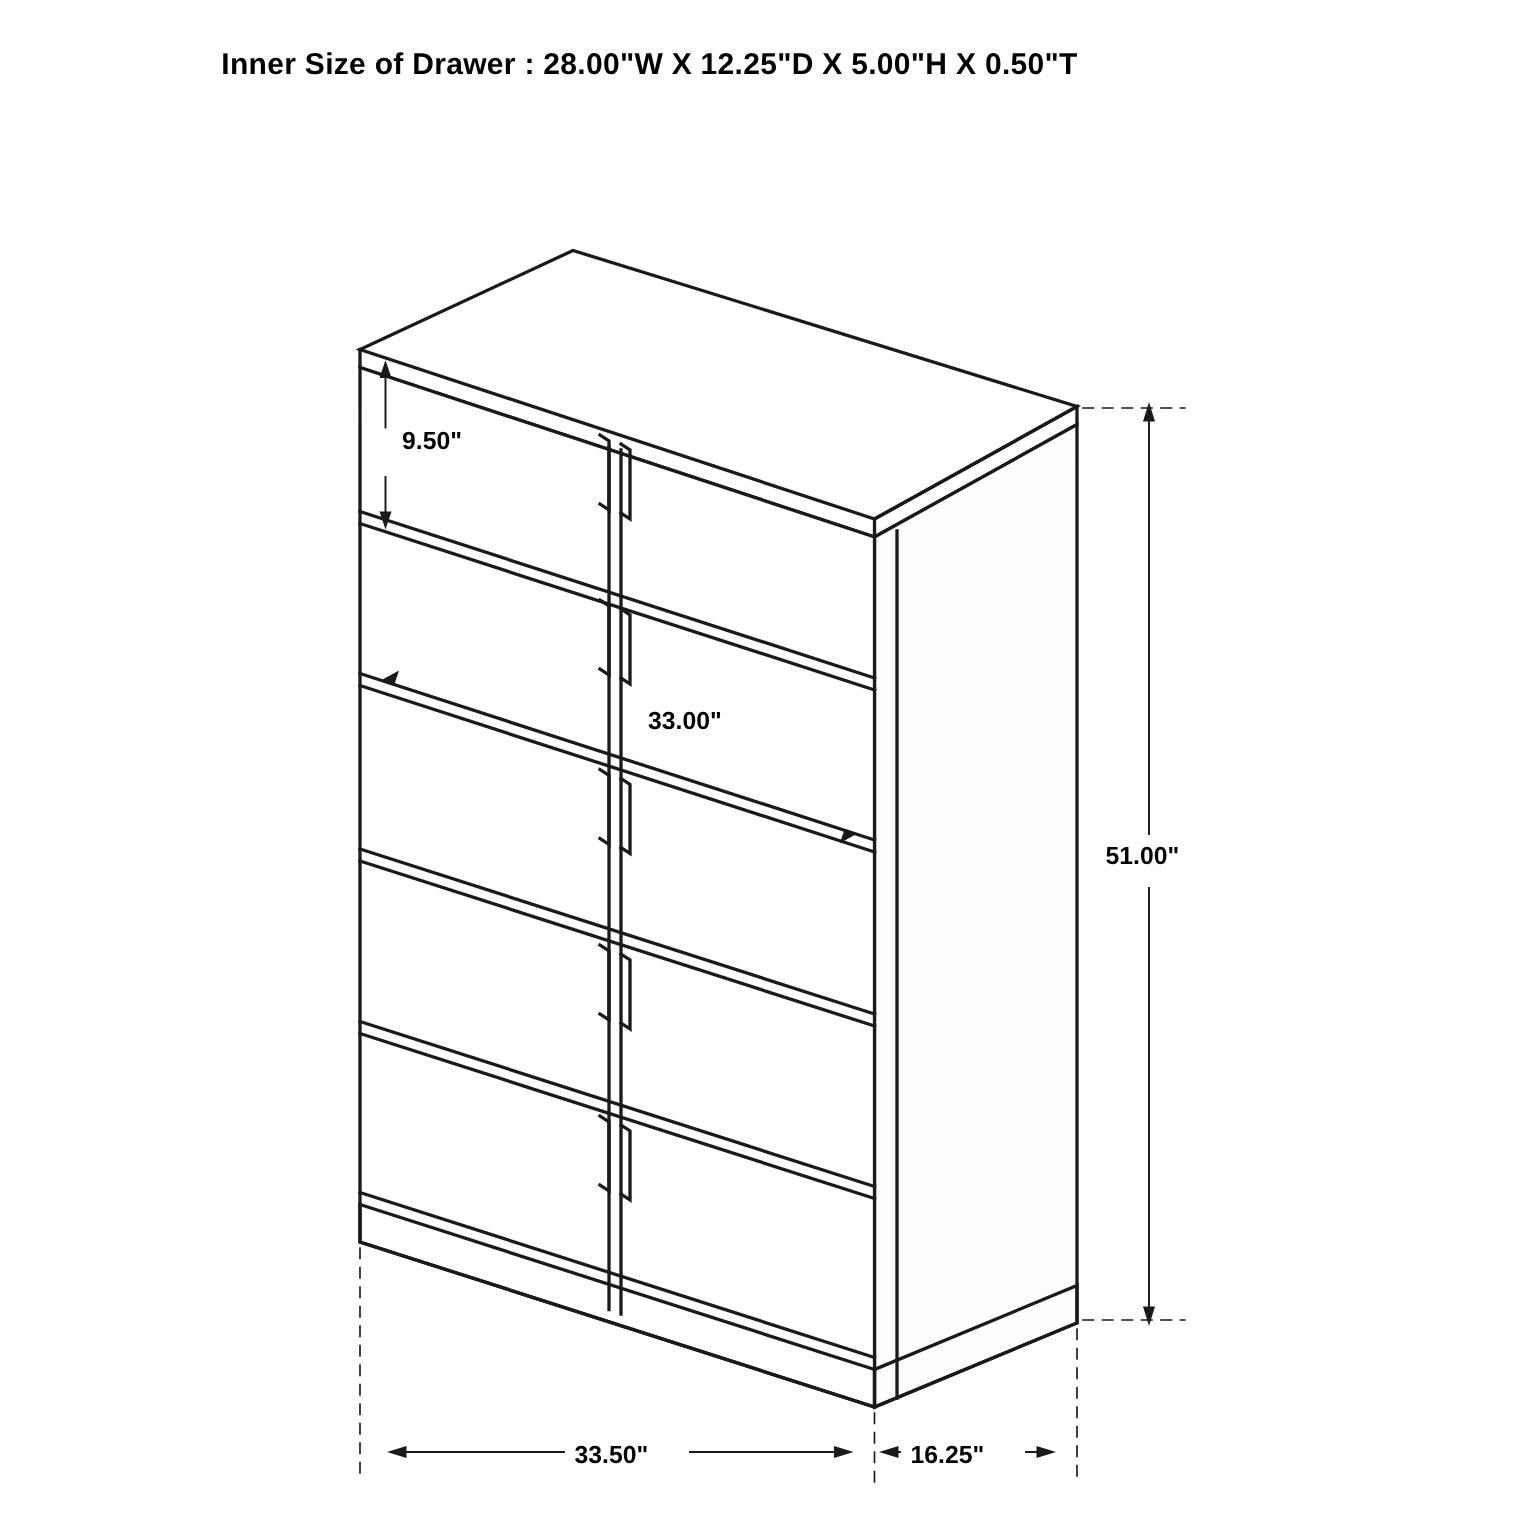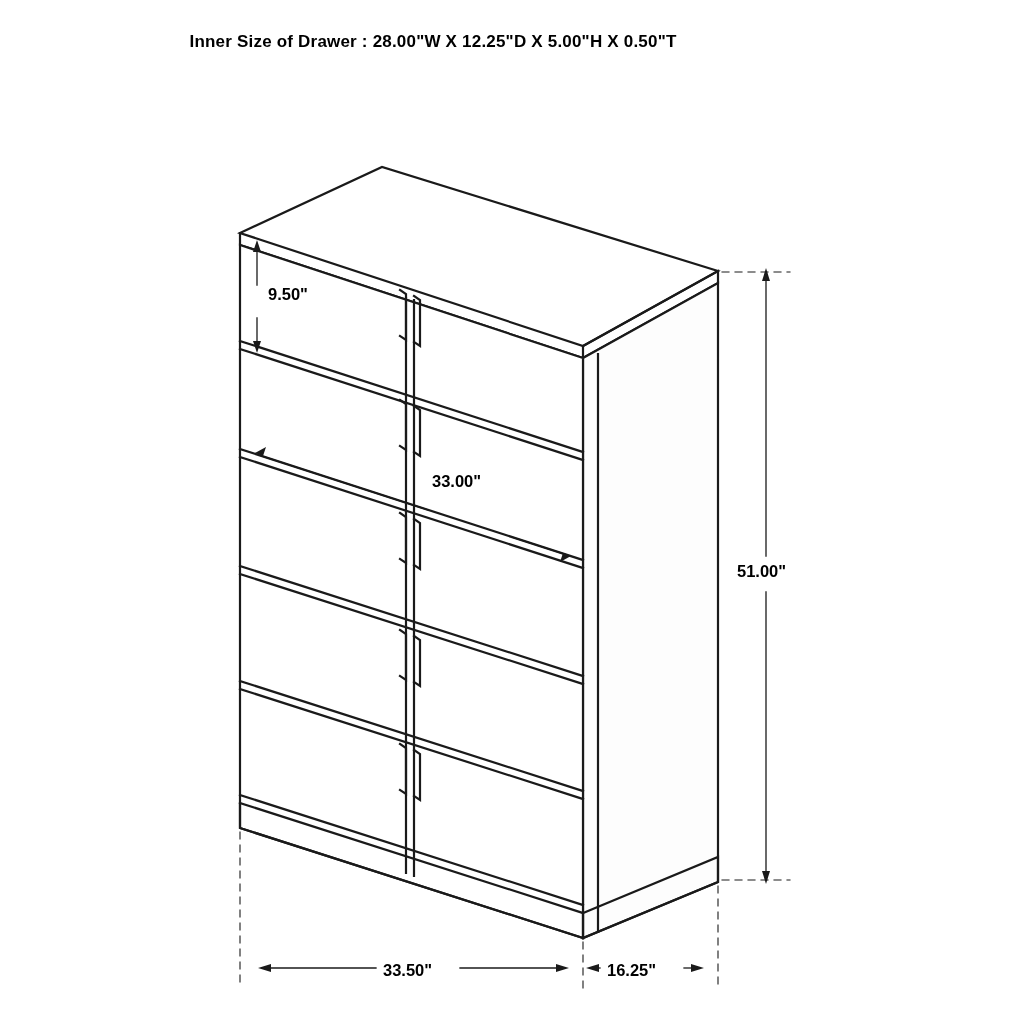--- a/index.html
+++ b/index.html
@@ -21,21 +21,21 @@
     top: 0;
     width: 1024px;
     height: 1024px;
   }
   .title {
     position: absolute;
     top: 32px;
     left: 0;
     width: 866px;
     text-align: center;
-    font-size: 17px;
+    font-size: 20px;
     font-weight: bold;
     letter-spacing: 0.2px;
   }
   svg {
     position: absolute;
     left: 0;
     top: 0;
   }
   .dim-label {
     position: absolute;

